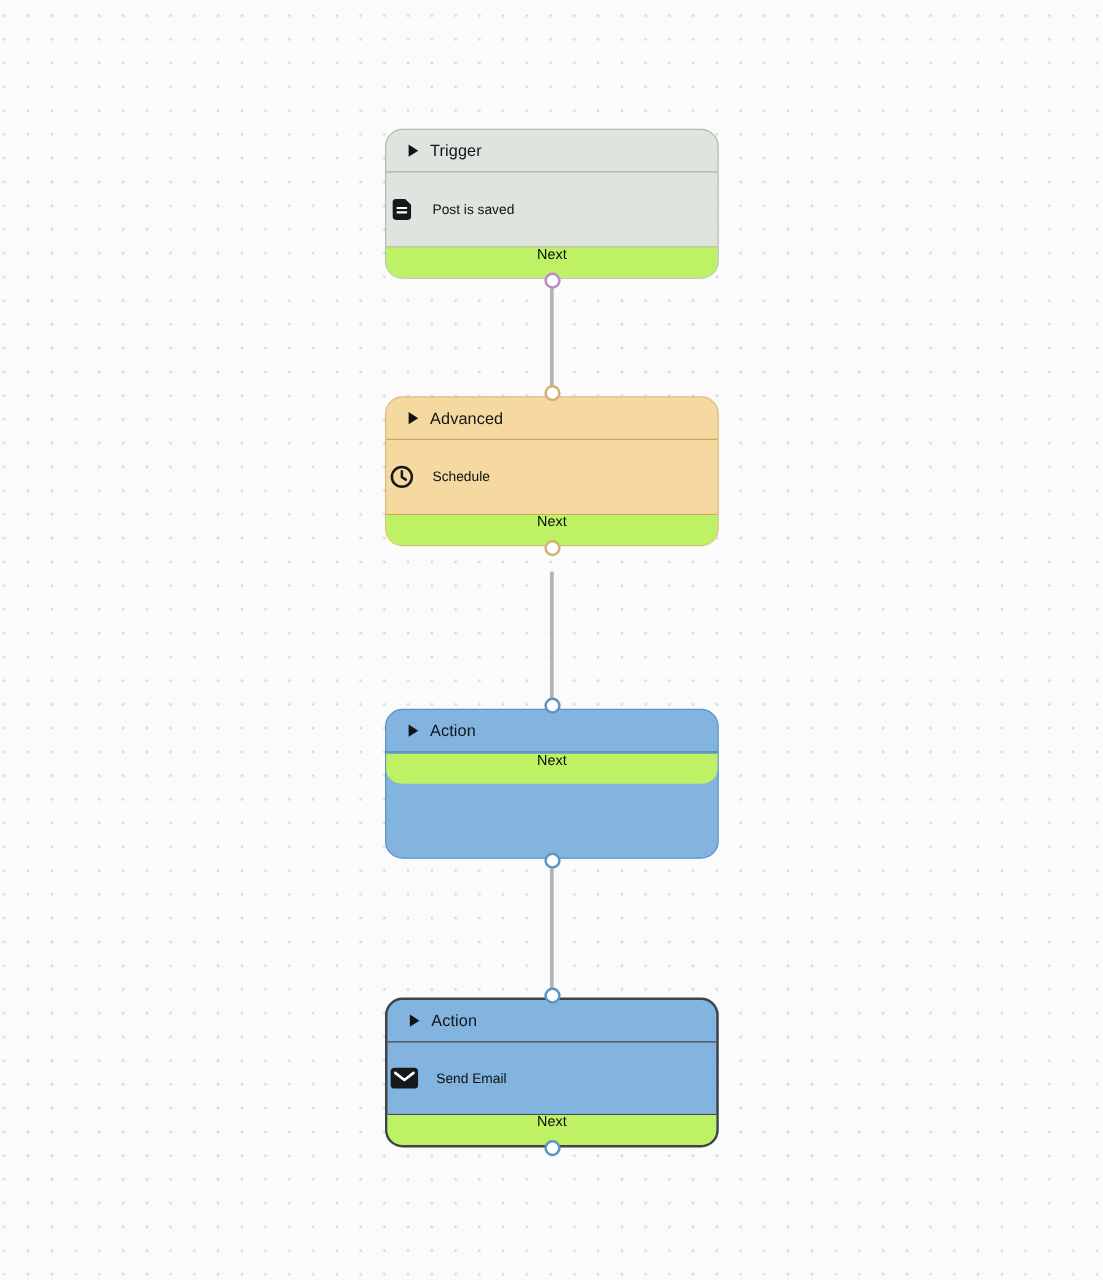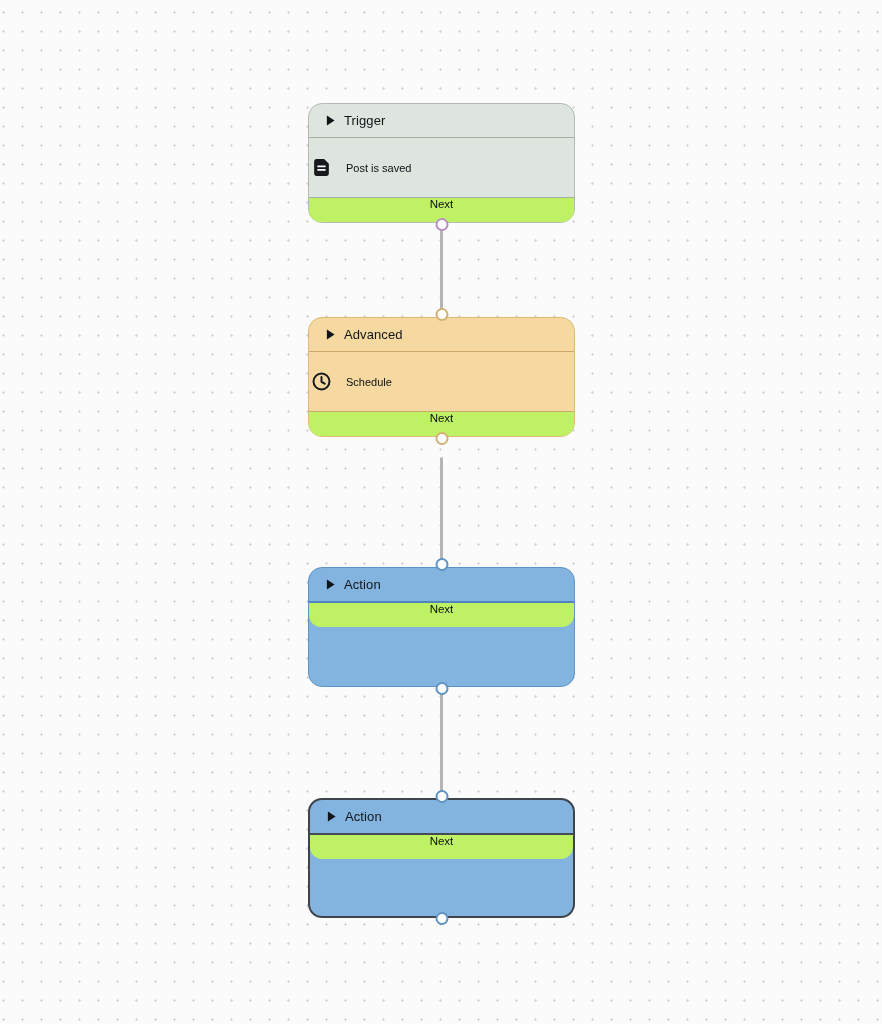--- a/index.html
+++ b/index.html
@@ -163,20 +163,29 @@
     <span class="port port-out" style="border-color: rgb(94, 147, 197);"></span>
   </div>
 
   <div class="node n4 selected" style="--bg: #83b4df; --border: #3e444b; --divider: #454b52;">
     <div class="node-header">
       <svg width="9" height="11" viewBox="0 0 10 12">
         <path d="M1 0.5 L9.5 6 L1 11.5 Z" fill="#111417"></path>
       </svg>
       <span>Action</span>
     </div>
+    <div class="node-body">
+      <span class="body-icon">
+        <svg width="23" height="19" viewBox="0 0 22 18">
+          <rect x="0.5" y="1" width="21" height="16" rx="3" fill="#16191c"></rect>
+          <path d="M4 5 L11 10.5 L18 5" fill="none" stroke="#ffffff" stroke-width="2" stroke-linecap="round" stroke-linejoin="round"></path>
+        </svg>
+      </span>
+      <span>Send Email</span>
+    </div>
     <div class="node-footer">
       <span>Next</span>
     </div>
     <span class="port port-in" style="border-color: rgb(94, 147, 197);"></span>
     <span class="port port-out" style="border-color: rgb(94, 147, 197);"></span>
   </div>
 
 </div>
 
 </body></html>

